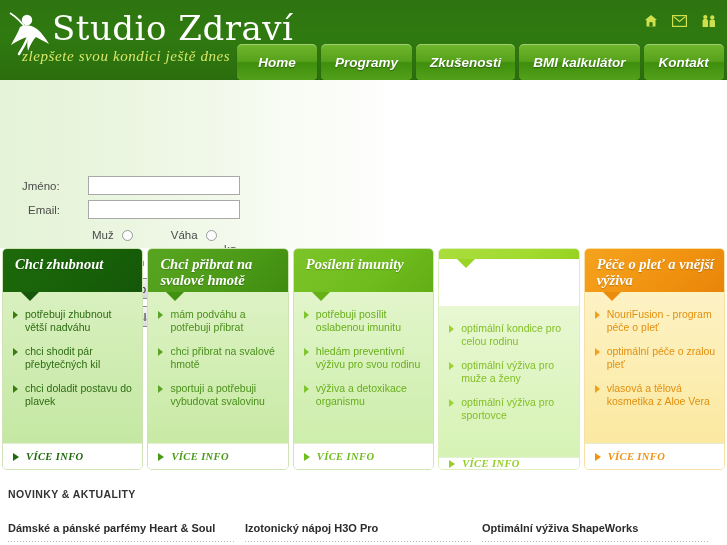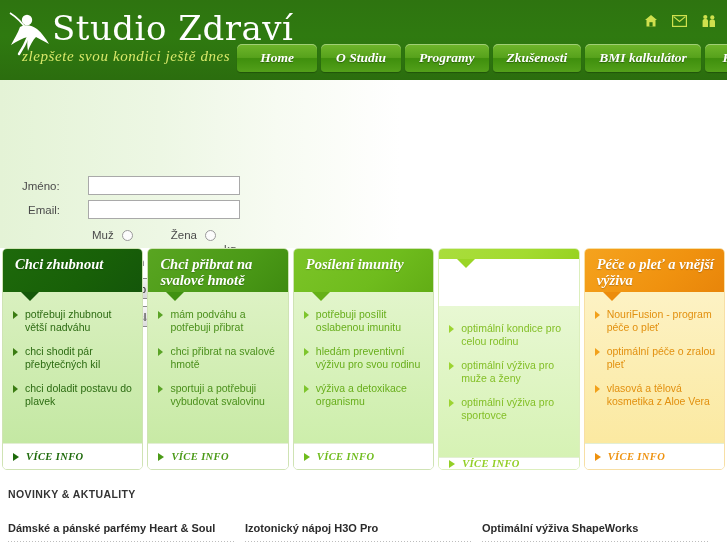--- a/index.html
+++ b/index.html
@@ -45,29 +45,29 @@
     display: flex; gap: 14px; align-items: center;
   }
   .top-icons .ticon { display: block; line-height: 0; cursor: pointer; }
 
   
   .nav {
     position: absolute; left: 237px; top: 44px;
     display: flex; gap: 4px;
   }
   .nav-item {
-    height: 28px;
+    height: 36px;
     padding: 0 14px;
     min-width: 80px;
     display: flex; align-items: center; justify-content: center;
     border-radius: 5px 5px 4px 4px;
     background: linear-gradient(to bottom, #6fb62b 0%, #57a21c 48%, #3f8f0d 52%, #53a01a 100%);
     box-shadow: inset 0 1px 0 rgba(255,255,255,0.35), 0 1px 1px rgba(0,0,0,0.25);
     color: #ffffff;
-    font-family: Liberation Serif, serif;
+    font-family: Liberation Sans, sans-serif;
     font-style: italic;
     font-weight: bold;
     font-size: 13.5px;
     text-shadow: 0 1px 1px rgba(0,0,0,0.35);
     white-space: nowrap;
     cursor: pointer;
   }
 
   
   .form-area {
@@ -337,23 +337,20 @@
         <path d="M8.6 13 L8.6 7.4 C8.6 6 9.7 5.4 11.3 5.4 C12.9 5.4 14 6 14 7.4 L14 13 Z" fill="#cfe04e"></path>
       </svg>
     </span>
   </div>
 
   <div class="nav">
     <div class="nav-item">
         <span>Home</span>
       </div>
     <div class="nav-item">
-        <span>O Studiu</span>
-      </div>
-    <div class="nav-item">
         <span>Programy</span>
       </div>
     <div class="nav-item">
         <span>Zkušenosti</span>
       </div>
     <div class="nav-item">
         <span>BMI kalkulátor</span>
       </div>
     <div class="nav-item">
         <span>Kontakt</span>
@@ -369,21 +366,21 @@
   </div>
 
   <div class="form-row row-email">
     <span class="lbl">Email:</span>
     <input class="txtin" type="text" value="" style="">
   </div>
 
   <div class="form-row row-sex">
     <span class="lbl">Muž</span>
     <span class="radio sp-muz"></span>
-    <span class="lbl sp-zena">Žena</span>
+    <span class="lbl sp-zena">Váha</span>
     <span class="radio sp-zradio"></span>
   </div>
 
   <div class="form-row row-mer">
     <span class="lbl lbl-vyska">Výška:</span>
     <input class="txtin in-vyska" type="text" value="" style="">
     <span class="u-cm">cm</span>
     <span class="lbl-vaha">Váha:</span>
     <input class="txtin in-vaha" type="text" value="" style="">
   </div>

